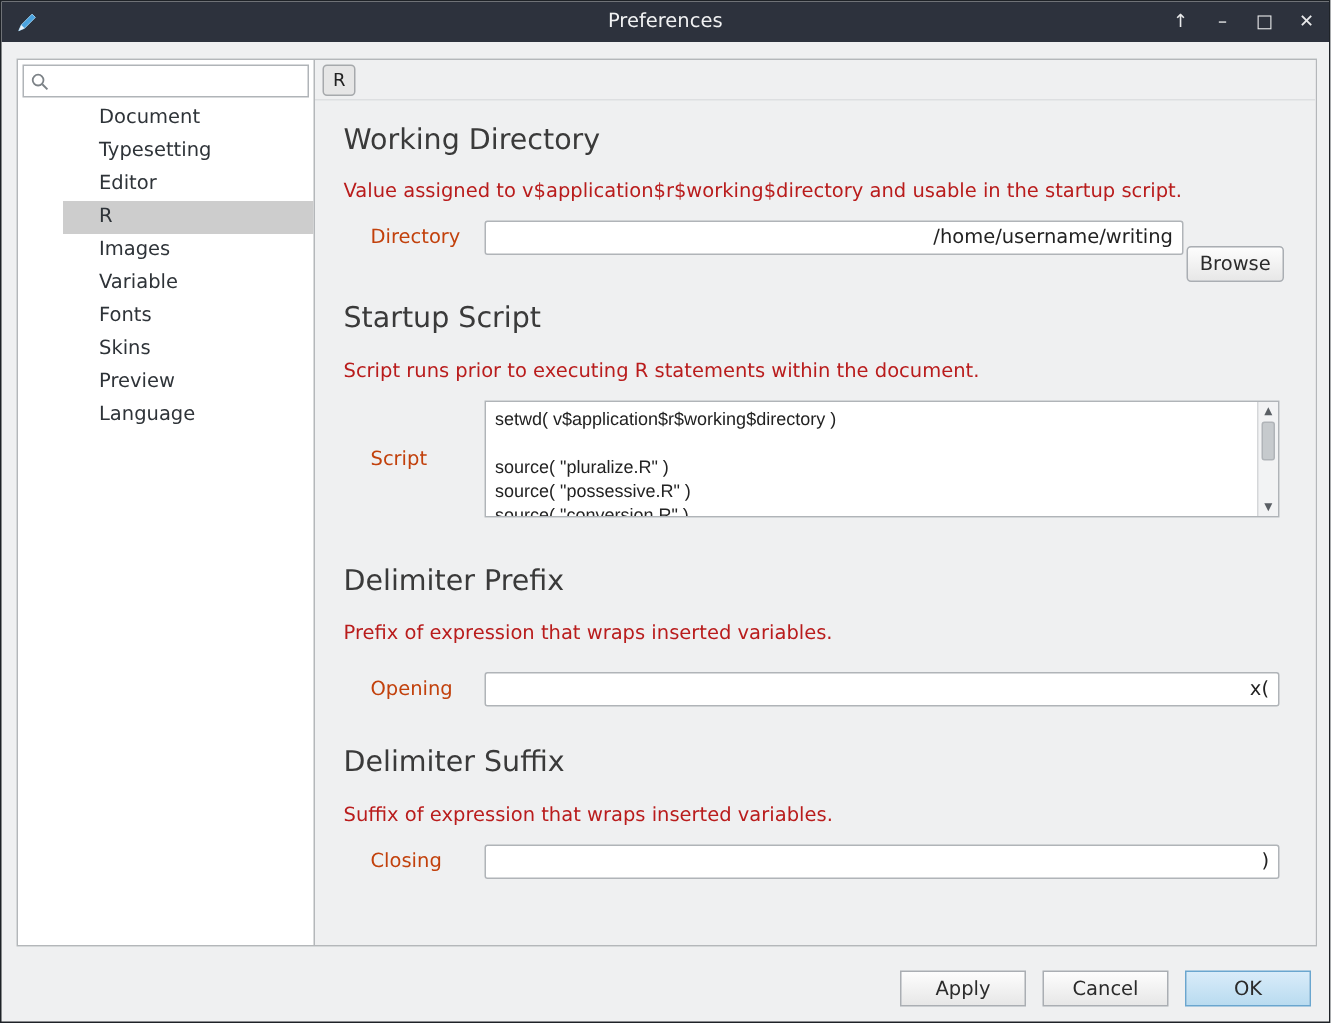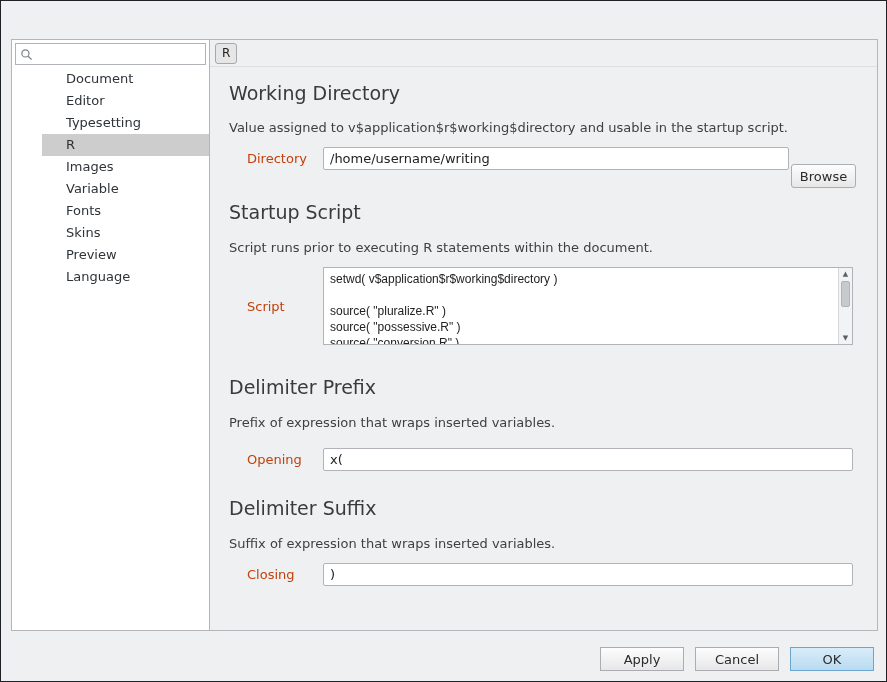--- a/index.html
+++ b/index.html
@@ -59,29 +59,29 @@
     padding:0 6px; background:#e6e6e6; border:1px solid #a6a9ac;
     border-radius:3px; font-size:12px; line-height:19px; text-align:center;
     color:#222; cursor:pointer;
   }
 
   .section-h {
     position:absolute; left:19px; font-size:19px; font-weight:normal;
     color:#3a3a3a; white-space:nowrap;
   }
   .section-d {
-    position:absolute; left:19px; font-size:13px; color:#404040; white-space:nowrap;
+    position:absolute; left:19px; font-size:13px; color:#b91c1c; white-space:nowrap;
   }
   .field-row { position:absolute; left:37px; display:flex; align-items:center; }
   .field-label {
     width:76px; flex:none; font-size:13px; color:#c2410c; text-align:left;
   }
   .text-input {
     height:23px; border:1px solid #b0b4b8; border-radius:2px; background:#fff;
-    font-size:13px; font-family:inherit; color:#222; padding:0 6px; outline:none;
+    font-size:13px; font-family:inherit; color:#222; padding:0 6px; outline:none;text-align:right;
   }
   .dir-input { width:466px; }
   .wide-input { width:530px; }
 
   .browse-btn {
     margin-left:2px; width:65px; height:24px; font-size:13px; color:#2b2b2b;
     background:linear-gradient(#fdfdfd,#e7e7e7); border:1px solid #aaaeb3;
     border-radius:3px; cursor:pointer; font-family:inherit;margin-top:36px;
   }
 
@@ -120,35 +120,50 @@
   }
   .btn-ok {
     background:linear-gradient(#d9ecf9,#b9dbf0); border-color:#6aa6cf;
   }
 </style>
 </head>
 <body>
 
 <div class="window">
 
+  <div class="titlebar">
+    <span class="app-icon">
+      <svg viewBox="0 0 16 16" width="16" height="16">
+        <path d="M2.5 13.5 L4.2 9.6 L11.4 2.4 L13.6 4.6 L6.4 11.8 Z" fill="#4aa3df" stroke="#9fd0ee" stroke-width="0.6"></path>
+        <path d="M2.5 13.5 L4.2 9.6 L6.4 11.8 Z" fill="#e8f2fa"></path>
+      </svg>
+    </span>
+    <span class="win-title">Preferences</span>
+    <div class="win-controls">
+      <span>↑</span>
+      <span>–</span>
+      <span>□</span>
+      <span>✕</span>
+    </div>
+  </div>
 
   <div class="content-frame">
 
     <div class="sidebar">
       <div class="search-box">
         <svg width="13" height="13" viewBox="0 0 13 13">
           <circle cx="5.4" cy="5.4" r="3.6" fill="none" stroke="#7c8287" stroke-width="1.2"></circle>
           <line x1="8.2" y1="8.2" x2="11.6" y2="11.6" stroke="#7c8287" stroke-width="1.3"></line>
         </svg>
         <input value="" style="">
       </div>
       <div class="nav">
         <div class="nav-item">Document</div>
+        <div class="nav-item">Typesetting</div>
         <div class="nav-item">Editor</div>
-        <div class="nav-item">Typesetting</div>
         <div class="nav-item selected">R</div>
         <div class="nav-item">Images</div>
         <div class="nav-item">Variable</div>
         <div class="nav-item">Fonts</div>
         <div class="nav-item">Skins</div>
         <div class="nav-item">Preview</div>
         <div class="nav-item">Language</div>
       </div>
     </div>
 

